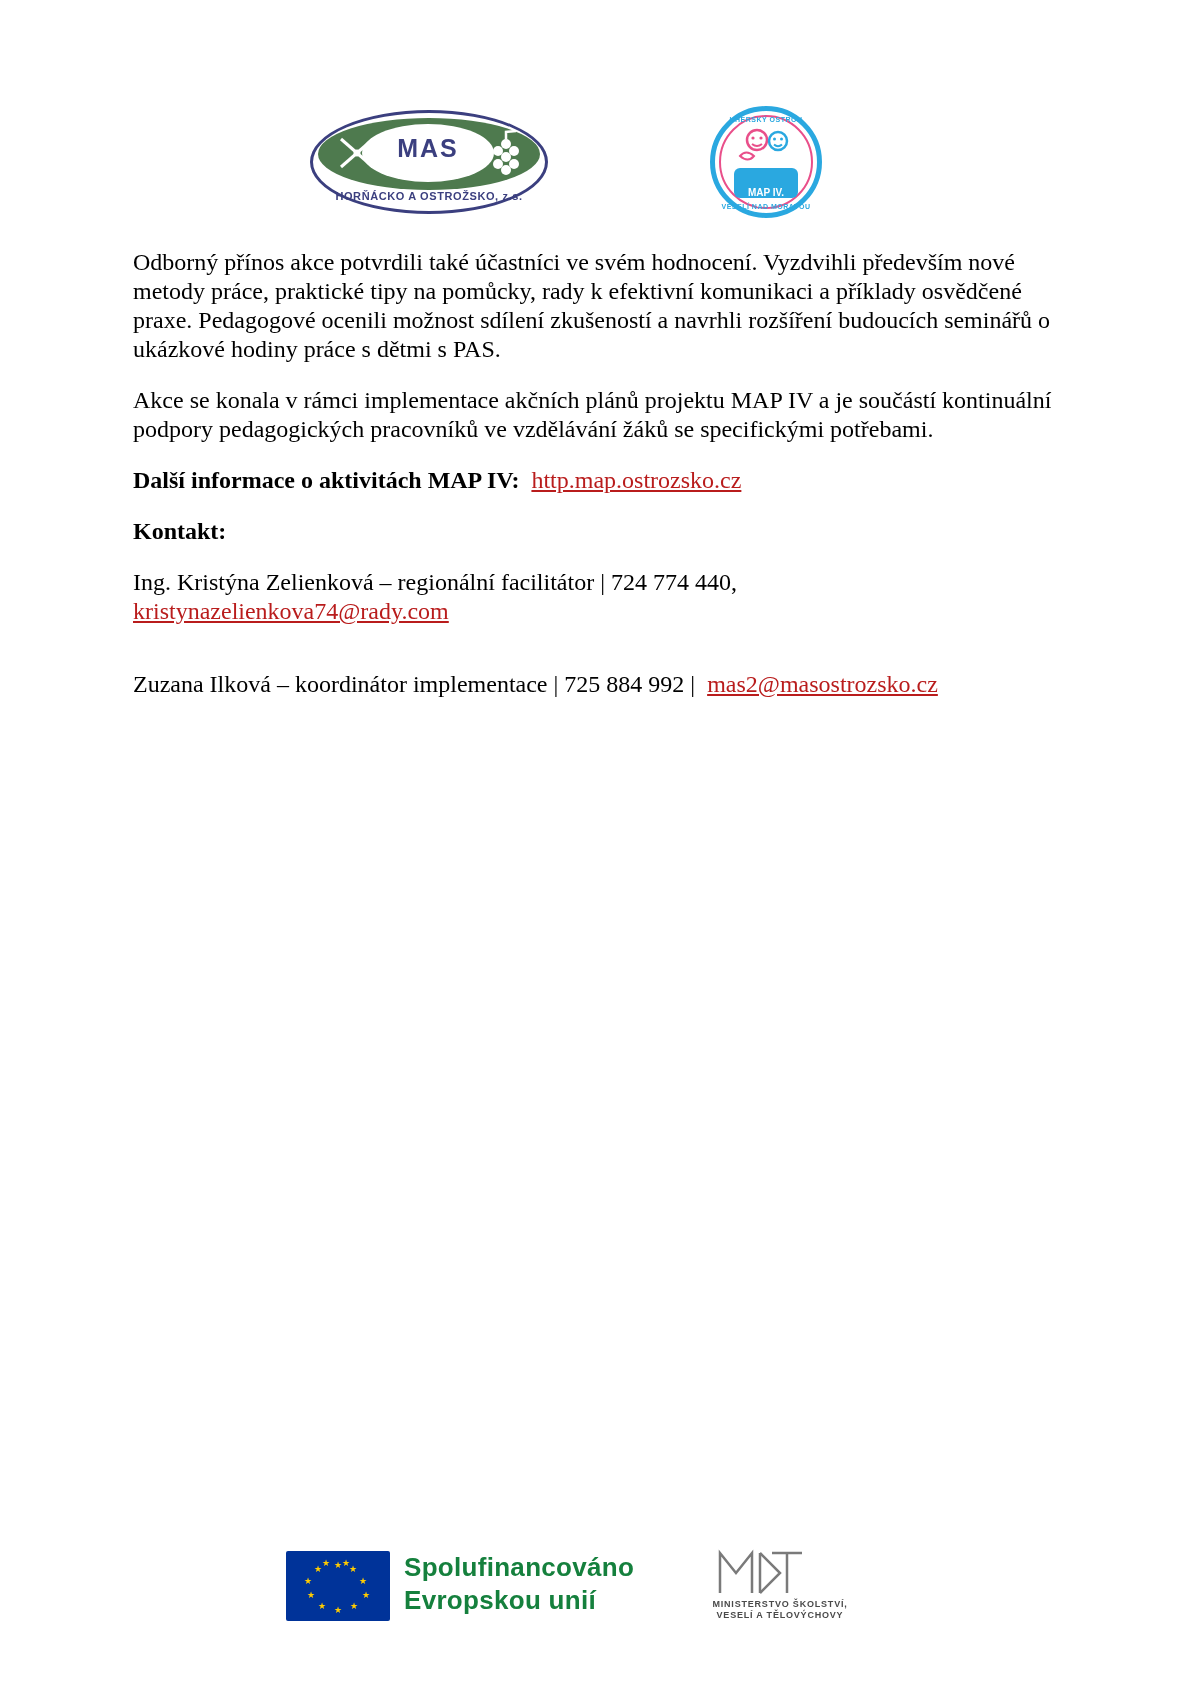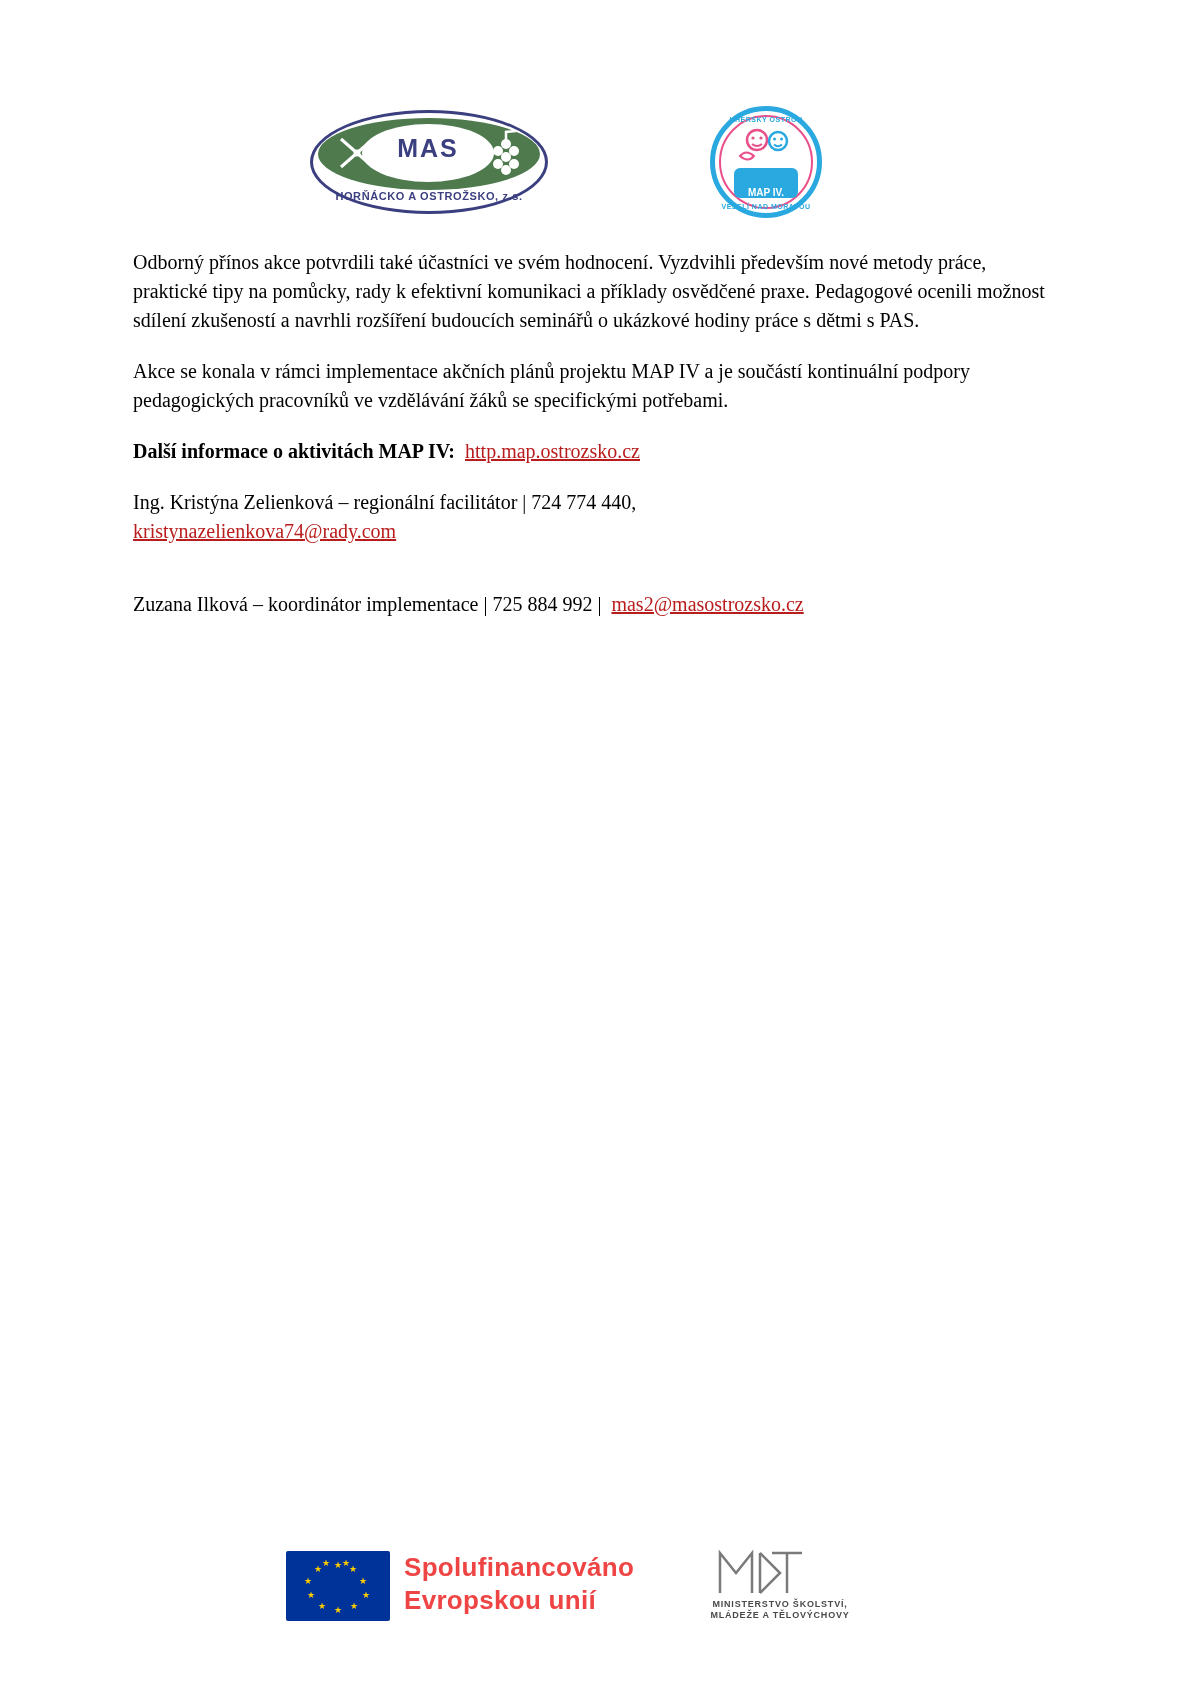--- a/index.html
+++ b/index.html
@@ -148,21 +148,21 @@
 
   
   .content {
     position: absolute;
     left: 133px;
     top: 248px;
     width: 924px;
   }
   p {
     margin: 0 0 22px 0;
-    font-size: 20px;
+    font-size: 24px;
     line-height: 29px;
     text-align: left;
   }
   .bold { font-weight: bold; }
   .link {
     color: #b91c1c;
     text-decoration: underline;
     cursor: pointer;
   }
   .spacer-gap { height: 22px; }
@@ -195,21 +195,21 @@
     font-size: 9px;
     line-height: 9px;
   }
   .eu-text {
     position: absolute;
     left: 118px;
     top: 4px;
     font-family: "Liberation Sans", sans-serif;
     font-size: 26px;
     font-weight: bold;
-    color: #ef4444;
+    color: #15803d;
     line-height: 33px;
     letter-spacing: 0.3px;
   }
   .msmt-block {
     position: absolute;
     left: 680px;
     top: 6px;
     width: 200px;
     height: 78px;
   }
@@ -294,20 +294,21 @@
 
   <p>Odborný přínos akce potvrdili také účastníci ve svém hodnocení. Vyzdvihli především nové metody práce, praktické tipy na pomůcky, rady k efektivní komunikaci a příklady osvědčené praxe. Pedagogové ocenili možnost sdílení zkušeností a navrhli rozšíření budoucích seminářů o ukázkové hodiny práce s dětmi s PAS.</p>
 
   <p>Akce se konala v rámci implementace akčních plánů projektu MAP IV a je součástí kontinuální podpory pedagogických pracovníků ve vzdělávání žáků se specifickými potřebami.</p>
 
   <p>
     <span class="bold">Další informace o aktivitách MAP IV:</span>
     <span>&nbsp;</span><a class="link" href="#">http.map.ostrozsko.cz</a>
   </p>
 
+  <p class="bold">Kontakt:</p>
 
   <p>
     <span>Ing. Kristýna Zelienková – regionální facilitátor | 724 774 440,</span><br>
     <a class="link" href="#">kristynazelienkova74@rady.com</a>
   </p>
 
   <div class="spacer-gap"></div>
 
   <p>
     <span>Zuzana Ilková – koordinátor implementace | 725 884 992 |</span>
@@ -344,17 +345,17 @@
       <g stroke="#7a7a7a" stroke-width="2.5" fill="none">
         <path d="M10 48 L10 8 L26 28 L42 8 L42 48"></path>
         <path d="M50 8 L50 48"></path>
         <path d="M50 8 L70 28 L50 48"></path>
         <path d="M62 8 L92 8"></path>
         <path d="M77 8 L77 48"></path>
       </g>
     </svg>
     <div class="msmt-text">
       <div>MINISTERSTVO ŠKOLSTVÍ,</div>
-      <div>MLÁDEŽE A TĚLOVÝCHOVY</div>
+      <div>VESELÍ A TĚLOVÝCHOVY</div>
     </div>
   </div>
 
 </div>
 
 </body></html>

